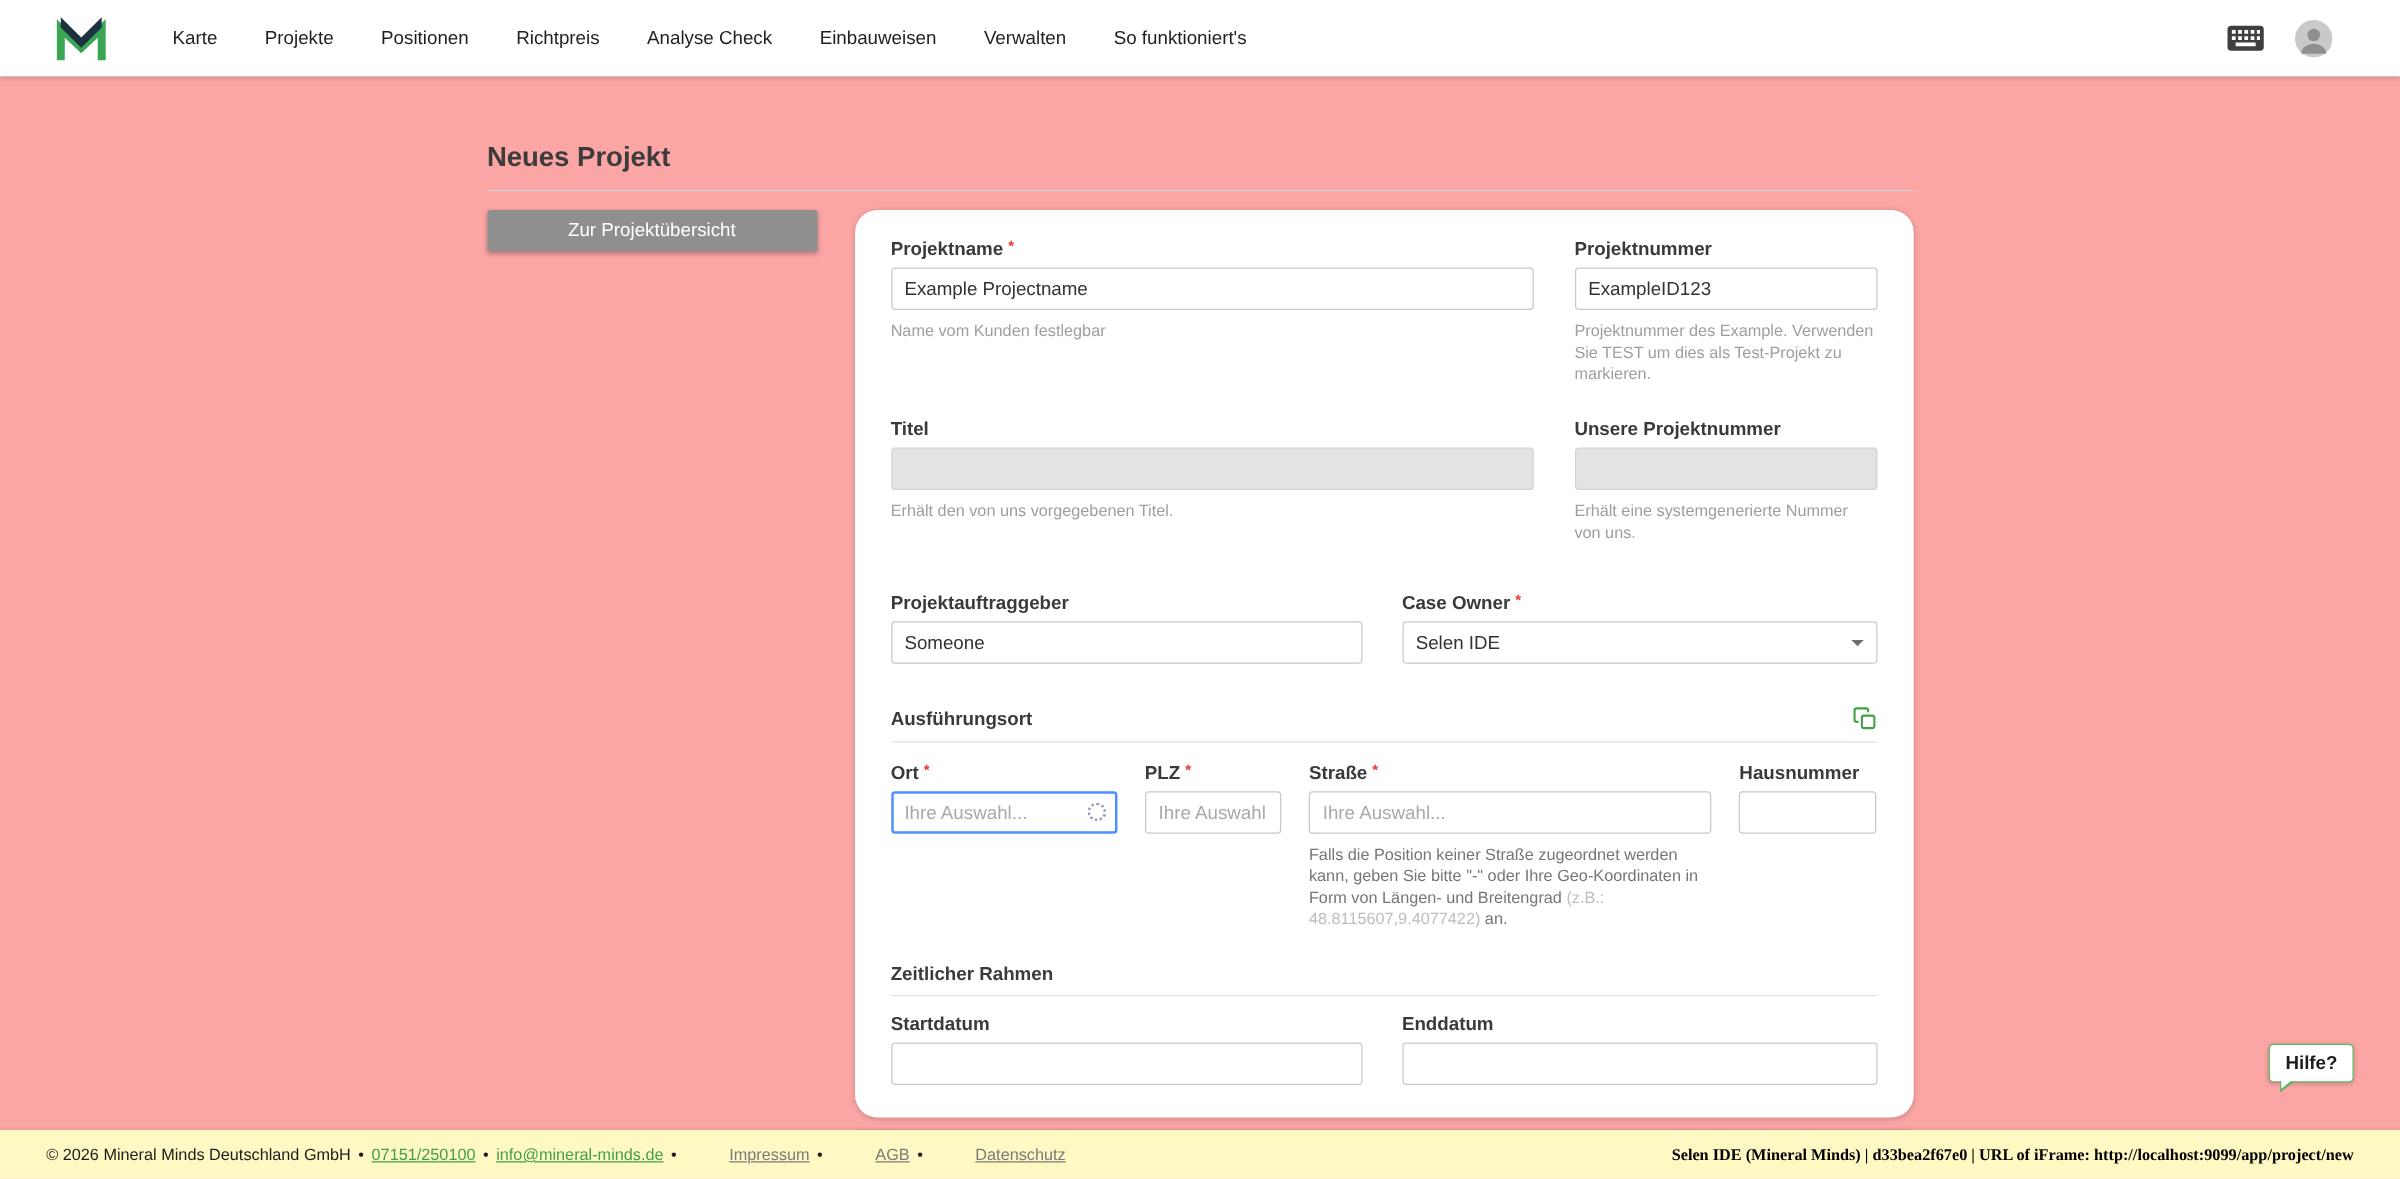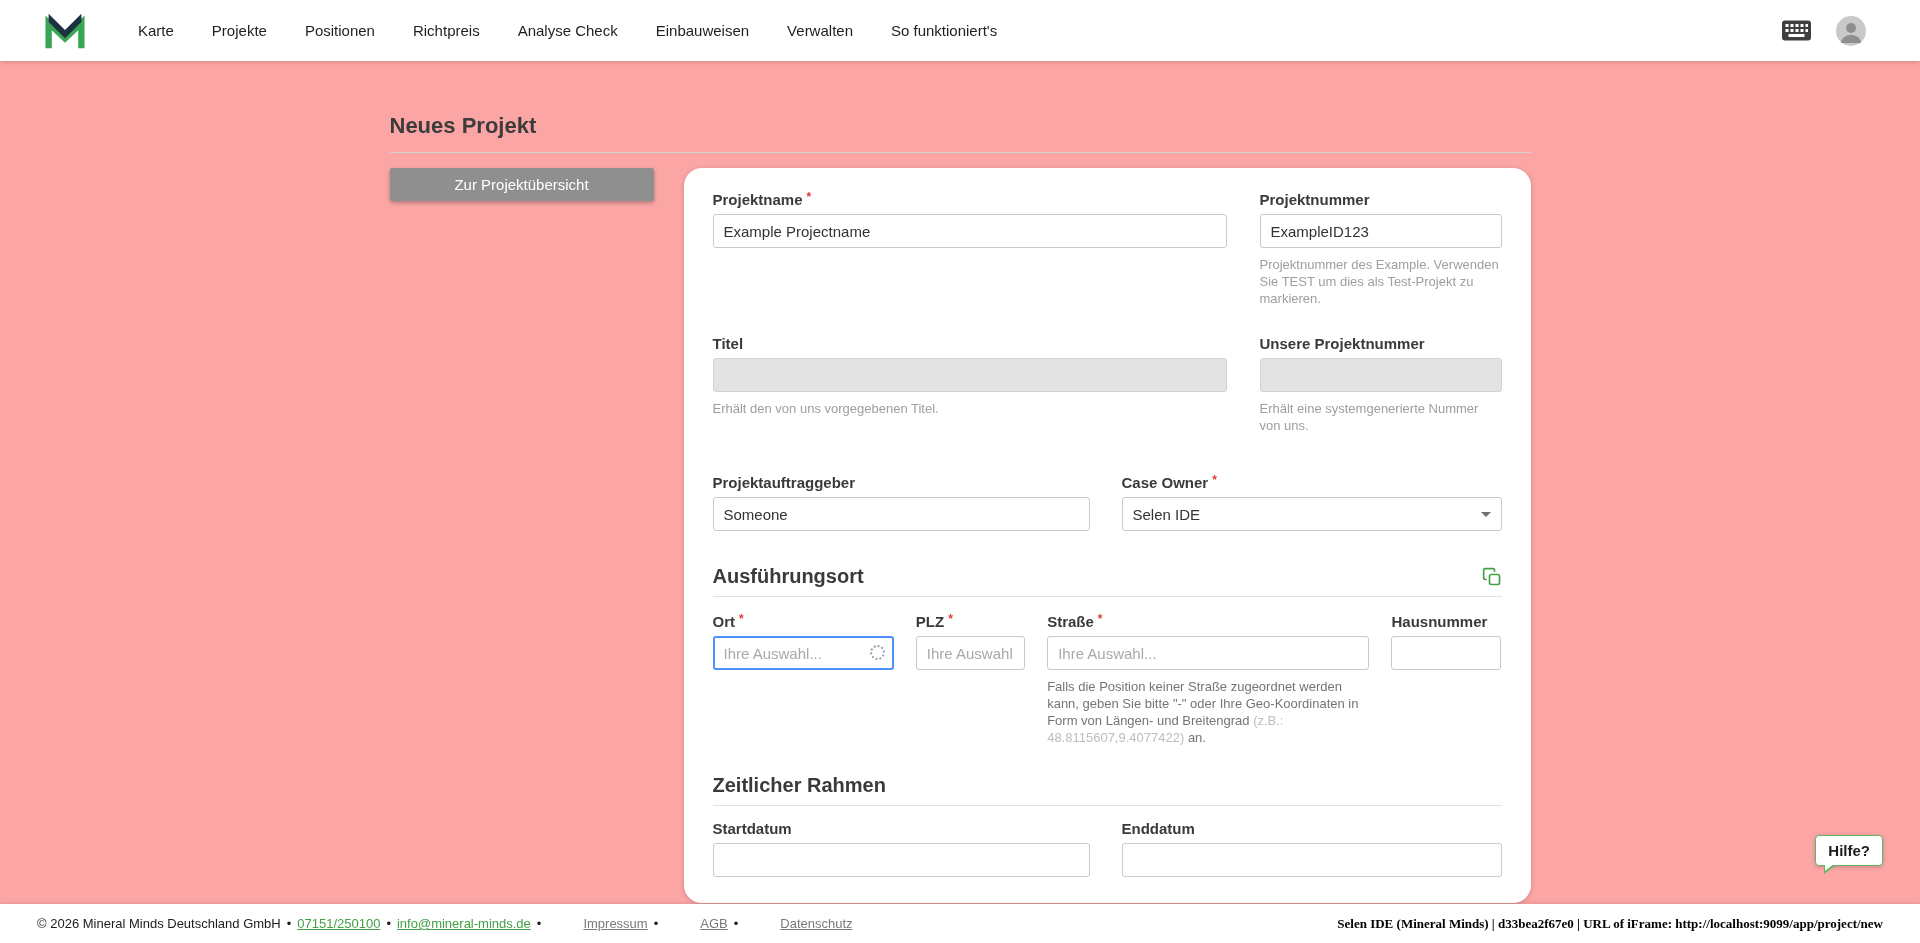--- a/index.html
+++ b/index.html
@@ -80,40 +80,40 @@
 
   .select {
     width:100%; height:34px; border:1px solid #c9c9c9; border-radius:3px;
     padding:0 10px; font-size:15px; color:#333; background:#fff;
     display:flex; align-items:center; justify-content:space-between; cursor:pointer;
   }
   .caret { width:0; height:0; border-left:5px solid transparent; border-right:5px solid transparent; border-top:5px solid #6f6f6f; }
 
   .section-head { display:flex; justify-content:space-between; align-items:center; }
   .sh1 { margin-top:34px; } .sh2 { margin-top:28px; }
-  .section-title { font-size:20px; font-weight:bold; color:#3a3a3a; }
+  .section-title { font-size:15px; font-weight:bold; color:#3a3a3a; }
   .section-divider { border-bottom:1px solid #e2e2e2; margin-top:8px; }
   .copy-ic { display:flex; cursor:pointer; }
 
   
   .help-btn {
     position:fixed; right:37px; bottom:77px; background:#fff;
     border:1px solid #5fb860; border-radius:4px; padding:6px 12px;
     font-size:15px; font-weight:bold; color:#1d1d1d; cursor:pointer;
     box-shadow:0 1px 4px rgba(0,0,0,0.2); z-index:30;
   }
   .tail-o { position:absolute; bottom:-9px; left:8px; width:0; height:0;
     border-top:9px solid #5fb860; border-right:12px solid transparent; }
   .tail-i { position:absolute; bottom:-6px; left:9px; width:0; height:0;
     border-top:8px solid #fff; border-right:10px solid transparent; }
 
   
   .footer {
     position:fixed; bottom:0; left:0; width:1920px; height:39px;
-    background:#ffffff; display:flex; align-items:center; justify-content:space-between;
+    background:#fef9c3; display:flex; align-items:center; justify-content:space-between;
     padding:0 37px; font-size:13px; box-shadow:0 -1px 3px rgba(0,0,0,0.10); z-index:20;
   }
   .footer-left { color:#1c1c1c; display:flex; align-items:center; gap:6px; white-space:nowrap; }
   .flink-green { color:#43a047; text-decoration:underline; cursor:pointer; }
   .flink-gray { color:#7a7a7a; text-decoration:underline; cursor:pointer;margin-left:36px; }
   .footer-right { color:#000; white-space:nowrap; font-weight:bold;font-family:Liberation Serif, serif; }
 </style>
 </head>
 <body>
 
@@ -174,20 +174,21 @@
       <div class="card-col">
         <section class="card">
 
           <div class="frow">
             <div class="w514">
               <div class="flabel">
                 <span>Projektname</span>
                   <span class="req">*</span>
               </div>
               <input class="tinput" type="text" value="Example Projectname" style="">
+              <div class="helper">Name vom Kunden festlegbar</div>
             </div>
             <div class="w242">
               <div class="flabel">
                 <span>Projektnummer</span>
               </div>
               <input class="tinput" type="text" value="ExampleID123" style="">
               <div class="helper">Projektnummer des Example. Verwenden Sie TEST um dies als Test-Projekt zu markieren.</div>
             </div>
           </div>
 

